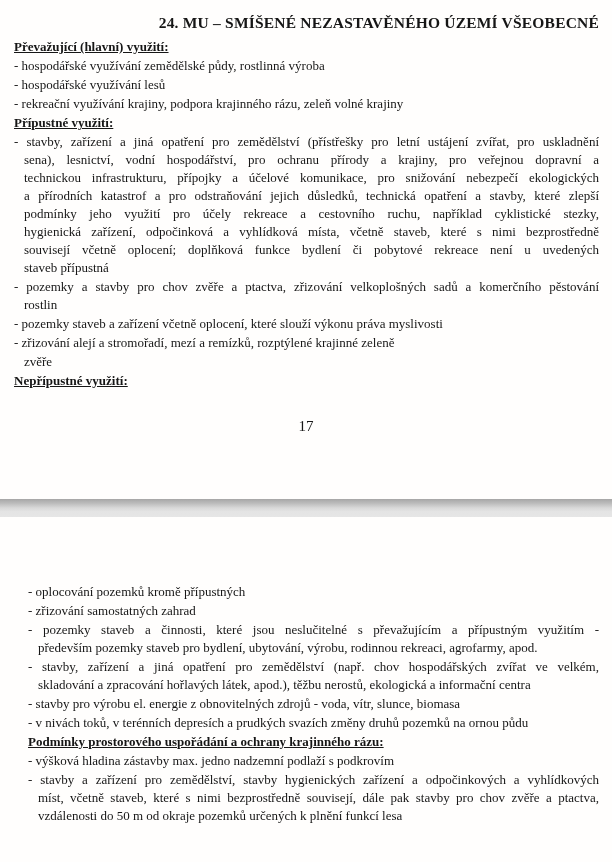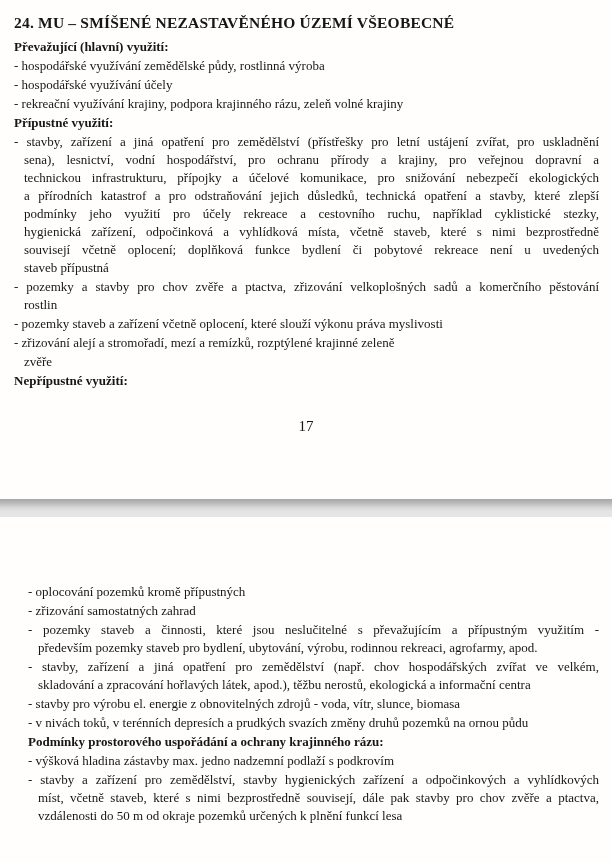--- a/index.html
+++ b/index.html
@@ -40,22 +40,23 @@
     height: 345px;
     padding: 66px 13px 0 28px;
   }
   .block { margin-bottom: 1px; }
   .block.title {
     font-size: 15.5px;
     line-height: 20px;
     font-weight: 700;
     margin-bottom: 5px;
     letter-spacing: 0.2px;
+    text-align: right;
   }
-  .block.heading { font-weight: 700; }
+  .block.heading { font-weight: 700; text-decoration: underline; }
   .line { white-space: nowrap; }
   .line.j {
     text-align: justify;
     text-align-last: justify;
   }
   .line.cont { padding-left: 10px; }
   .page-footer {
     position: absolute;
     top: 417px;
     left: 0;
@@ -73,21 +74,21 @@
         <div class="block title">
           <div class="line">24. MU – SMÍŠENÉ NEZASTAVĚNÉHO ÚZEMÍ VŠEOBECNÉ</div>
         </div>
         <div class="block heading">
           <div class="line">Převažující (hlavní) využití:</div>
         </div>
         <div class="block item">
           <div class="line">- hospodářské využívání zemědělské půdy, rostlinná výroba</div>
         </div>
         <div class="block item">
-          <div class="line">- hospodářské využívání účely</div>
+          <div class="line">- hospodářské využívání lesů</div>
         </div>
         <div class="block item">
           <div class="line">- rekreační využívání krajiny, podpora krajinného rázu, zeleň volné krajiny</div>
         </div>
         <div class="block heading">
           <div class="line">Přípustné využití:</div>
         </div>
         <div class="block item">
           <div class="line j">- stavby, zařízení a jiná opatření pro zemědělství (přístřešky pro letní ustájení zvířat, pro uskladnění</div>
           <div class="line j cont">sena), lesnictví, vodní hospodářství, pro ochranu přírody a krajiny, pro veřejnou dopravní a</div>

